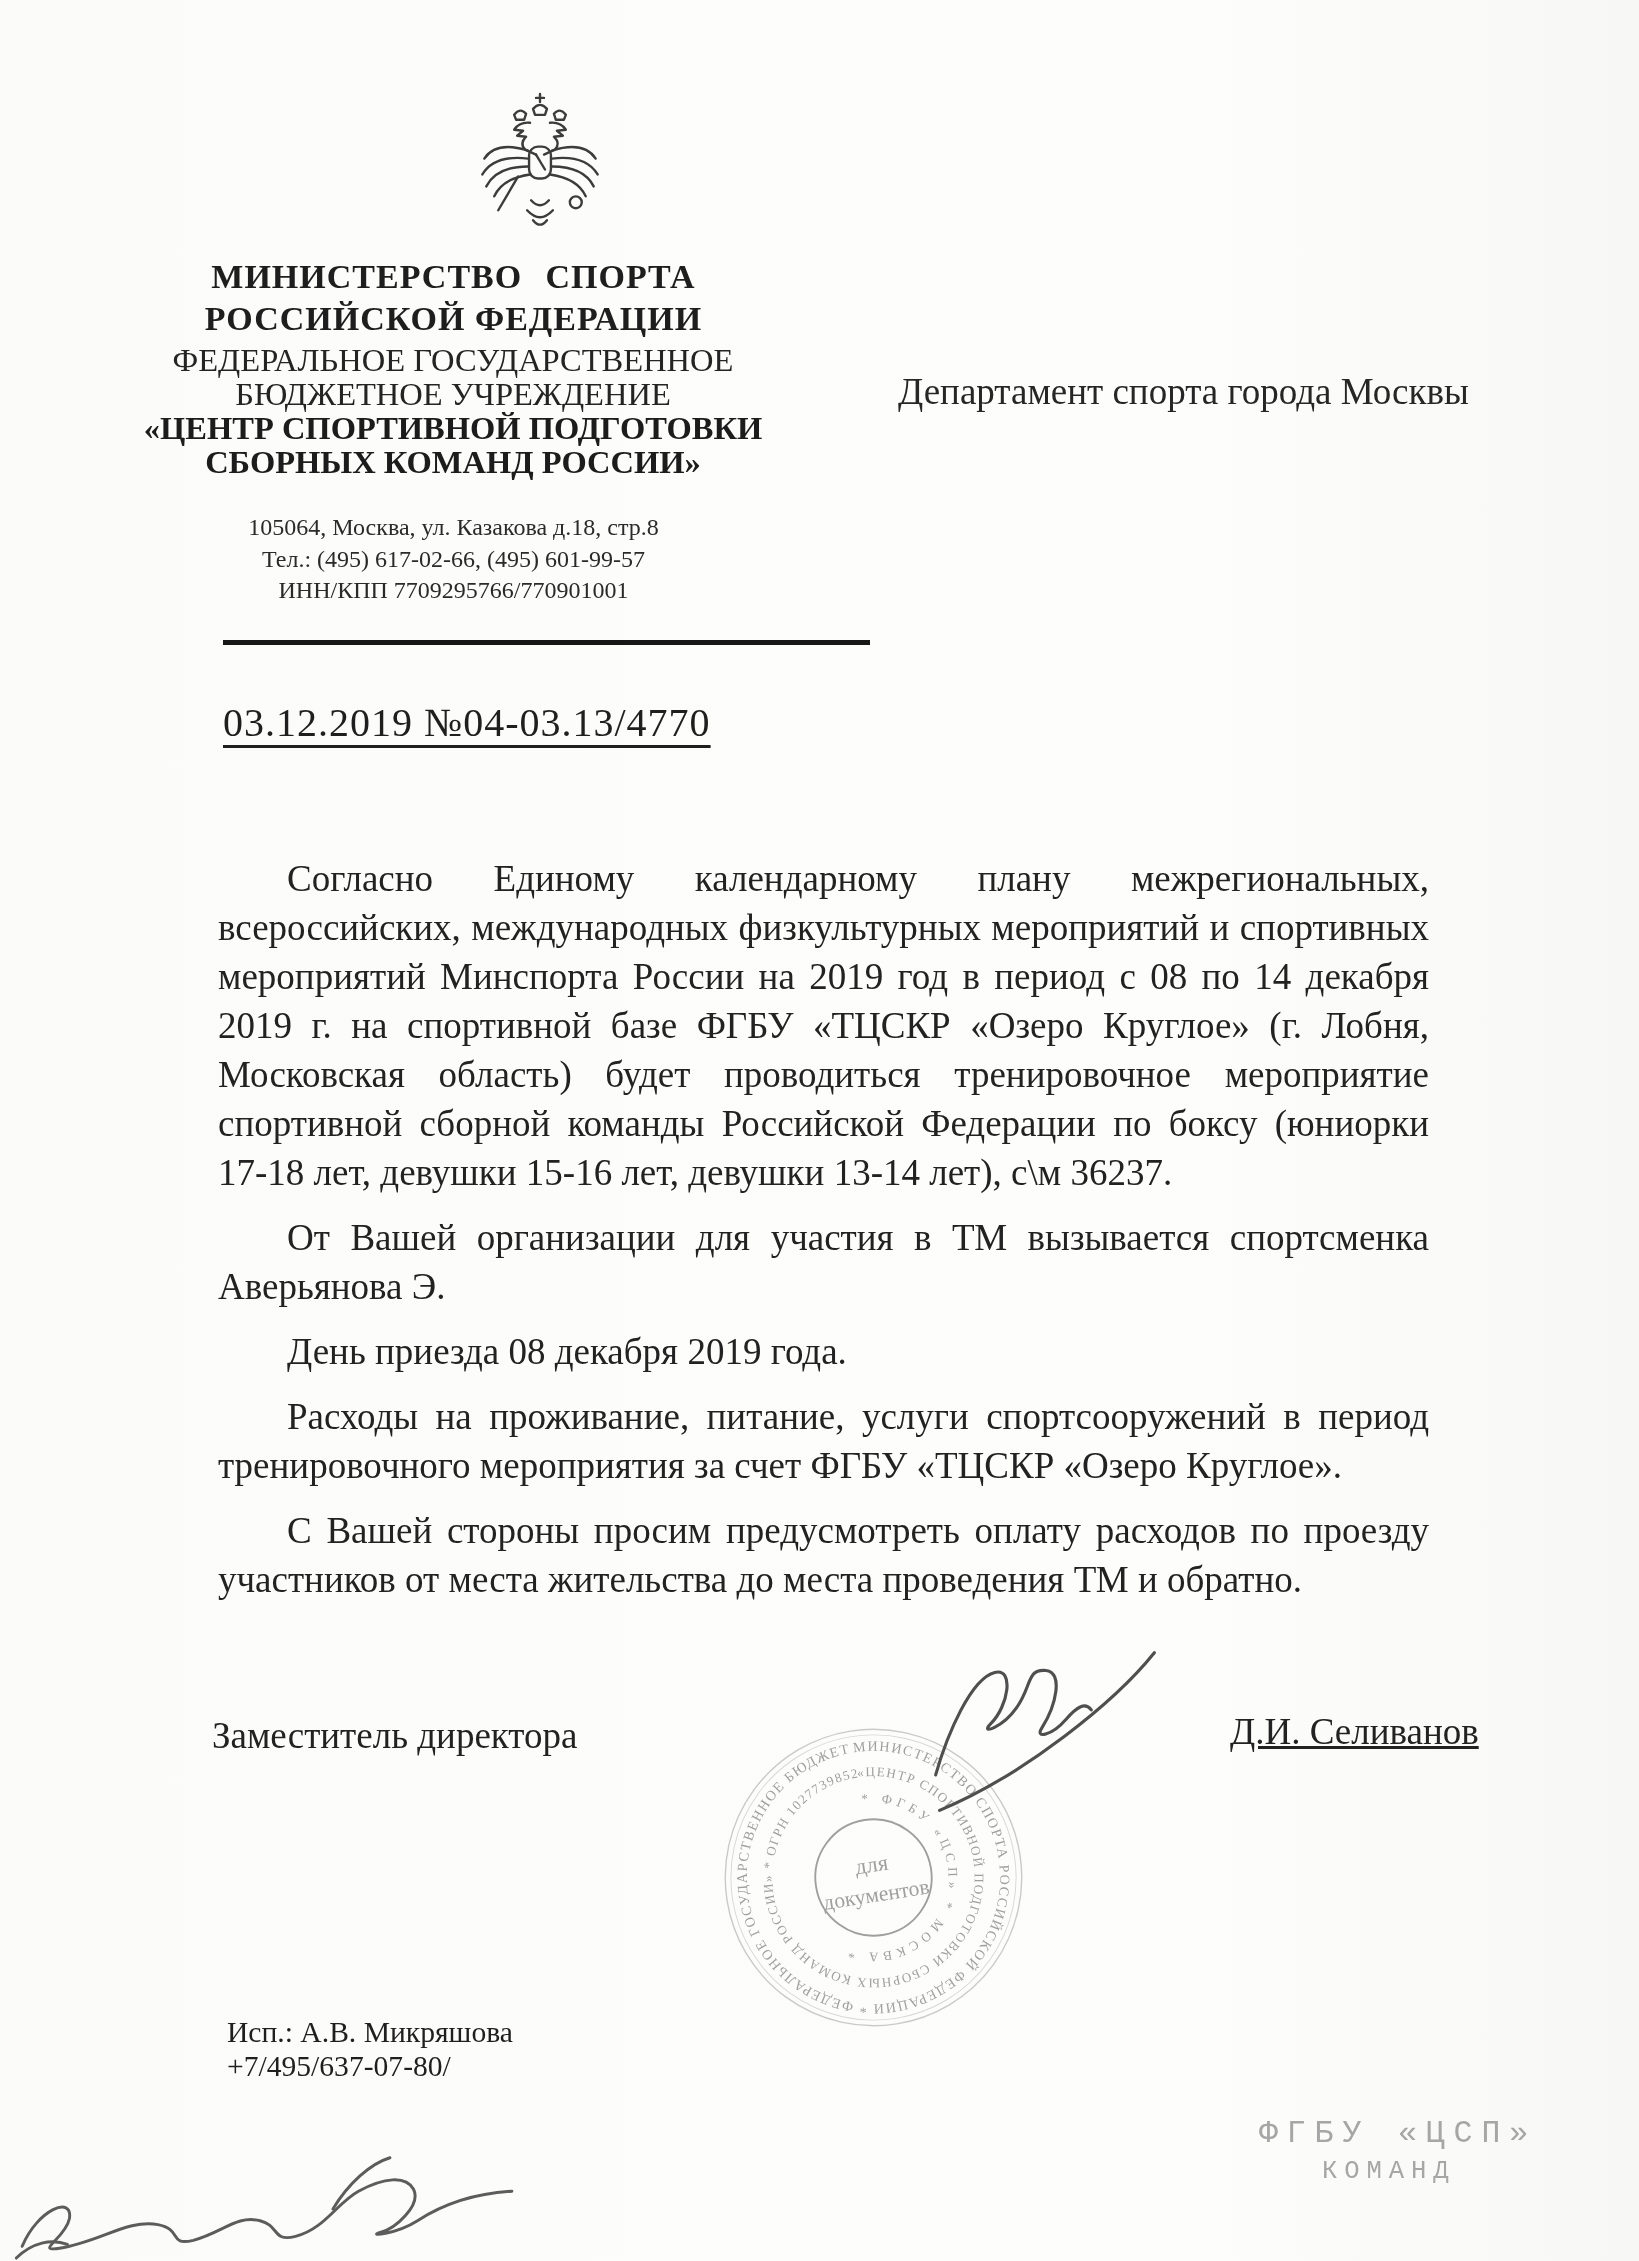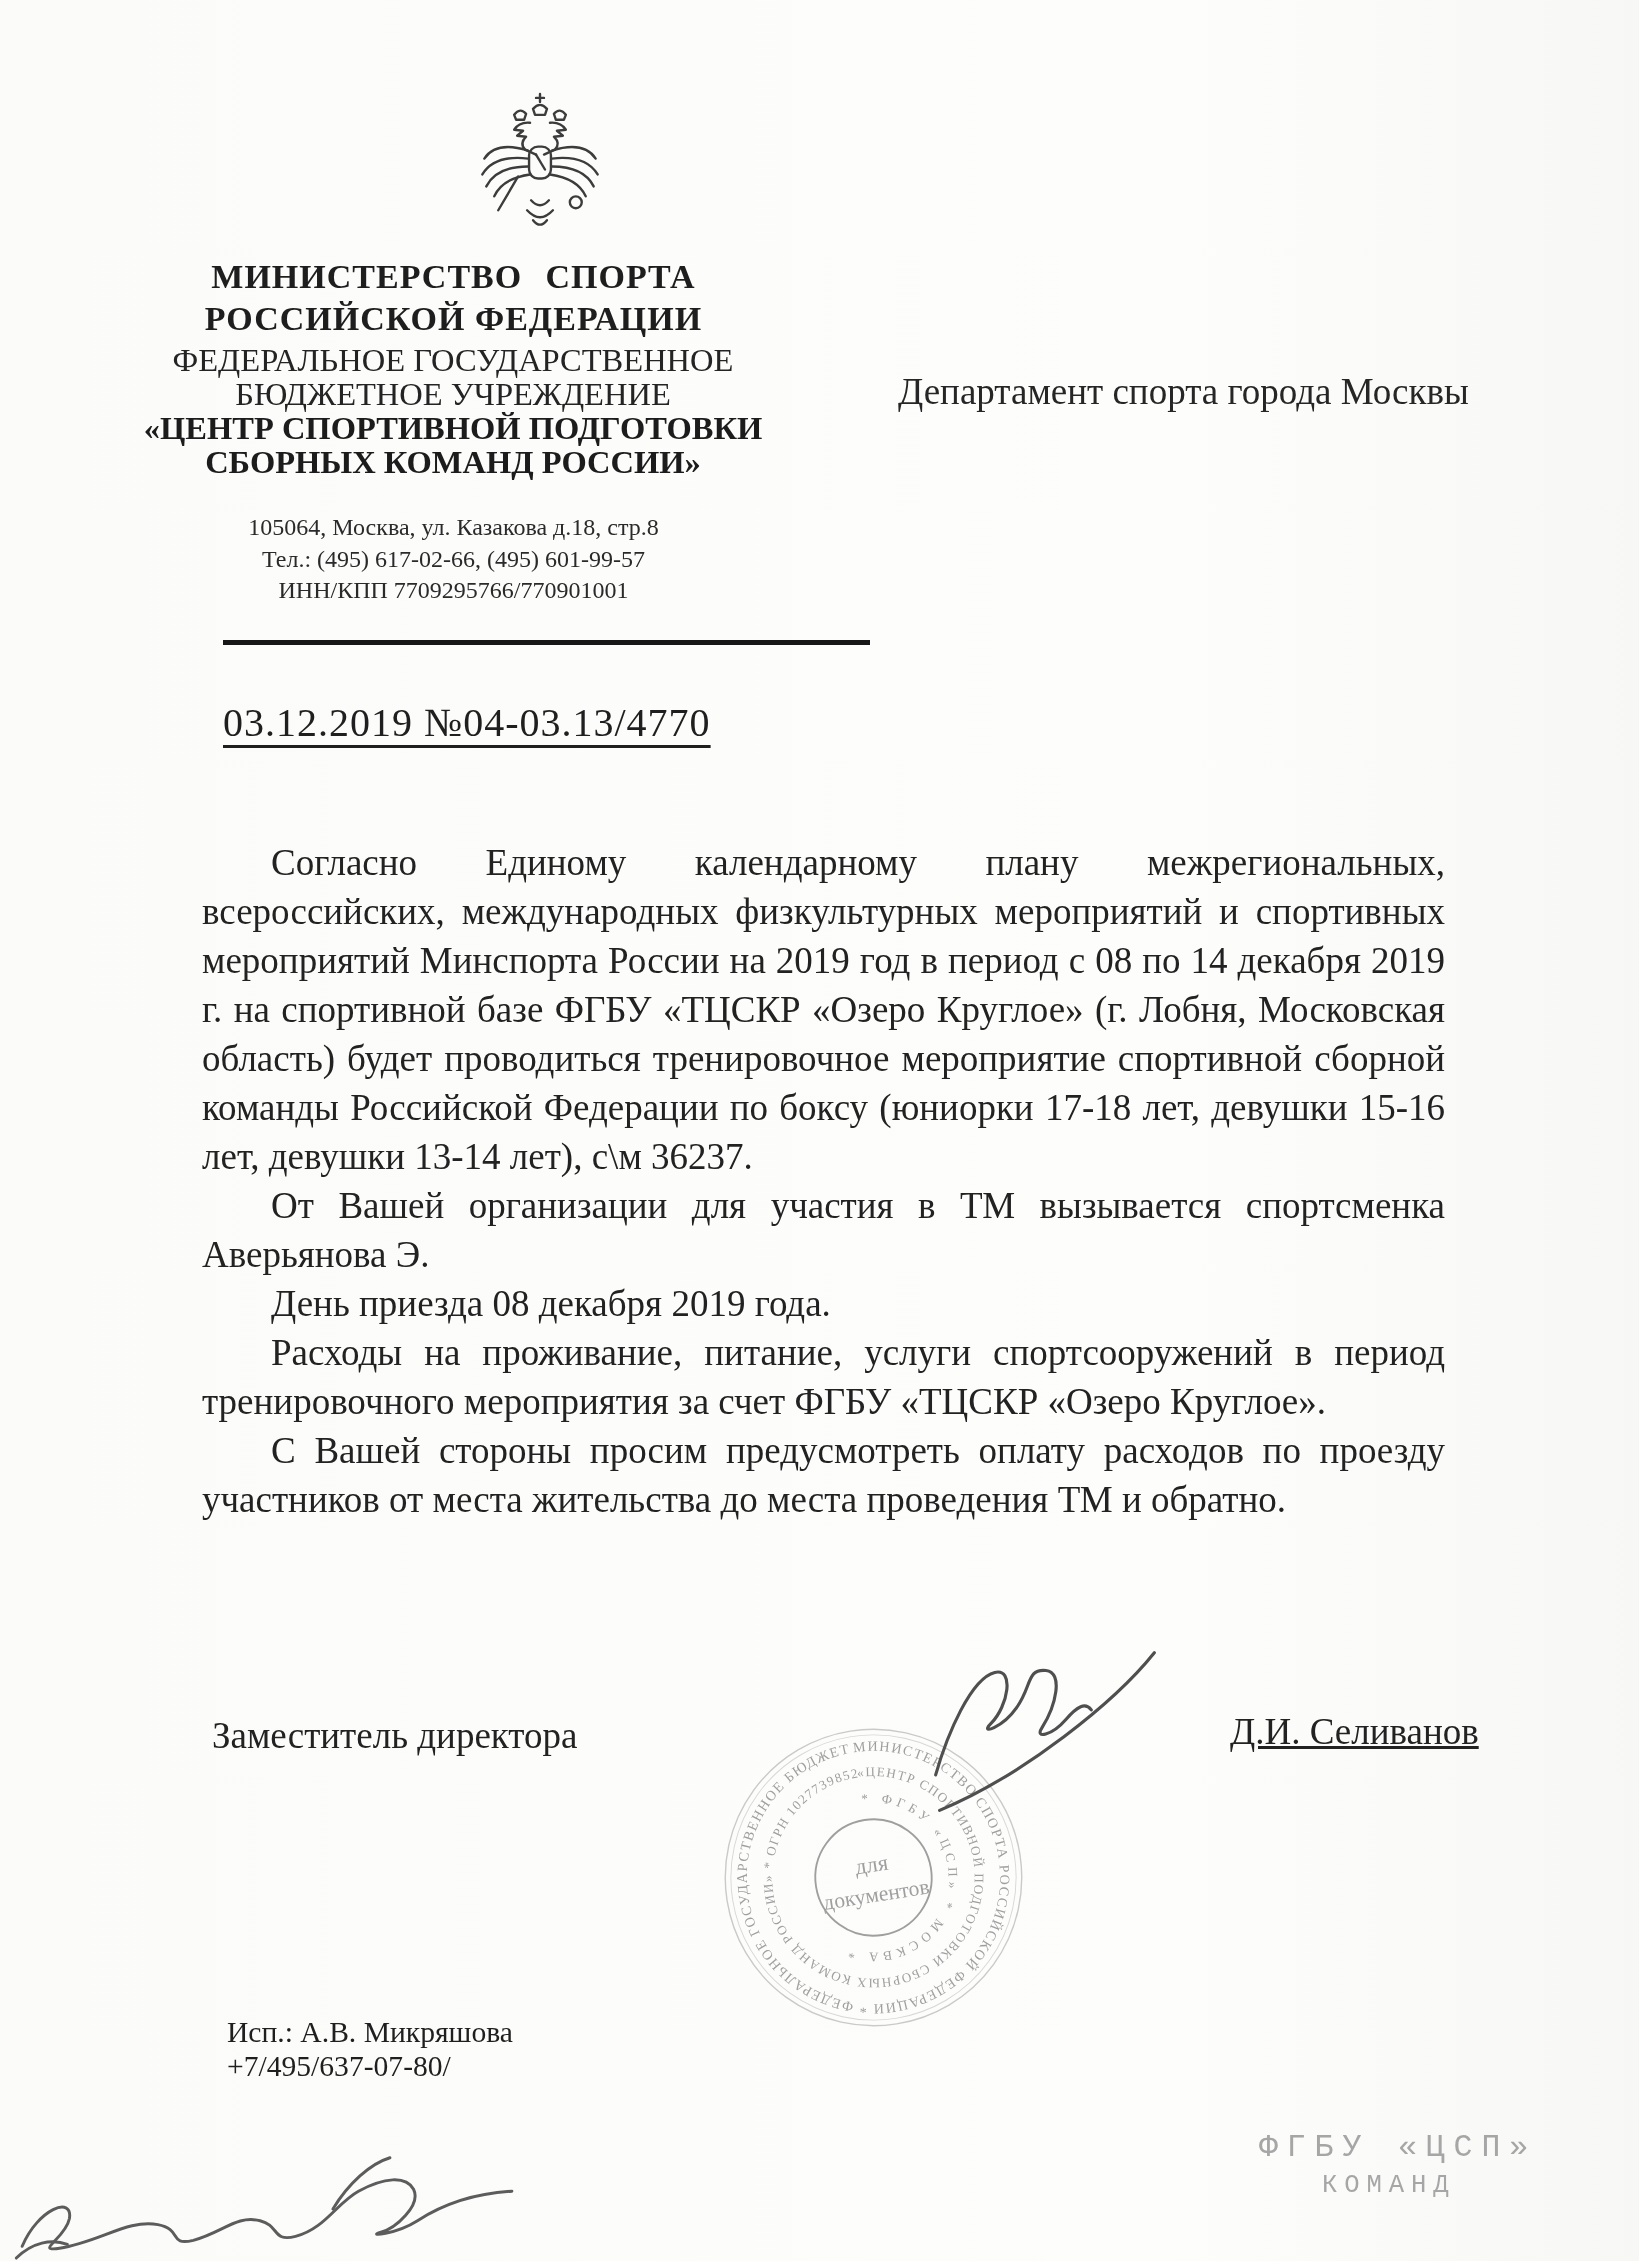--- a/index.html
+++ b/index.html
@@ -26,32 +26,32 @@
     font-size:24px;line-height:31.5px;color:#2a2a2a;}
   
   .recipient{left:898px;top:370px;width:630px;font-size:37px;color:#262626;}
   
   .divider{left:223px;top:640px;width:647px;height:4.9px;background:#171717;}
   .refline{left:223px;top:699px;font-size:40px;letter-spacing:1px;color:#1f1f1f;
     text-decoration:underline;text-decoration-thickness:3px;text-underline-offset:8.9px;}
   
   .body{left:202px;top:838px;width:1243px;font-size:37px;line-height:49px;
     text-align:justify;color:#222;}
-  .body p{margin:0;text-indent:69px;}
+  .body p{margin:16px;text-indent:69px;}
   
   .sigtitle{left:212px;top:1714px;font-size:37px;color:#222;}
   .signame{left:1230px;top:1710px;font-size:37px;color:#222;text-decoration:underline;}
   
   .stamp{left:714px;top:1718px;width:319px;height:319px;transform:rotate(-9deg);opacity:.85;}
   .sig-over{left:896px;top:1637px;width:296px;height:197px;}
   
   .executor{left:227px;top:2015px;font-size:29.6px;line-height:34px;color:#1f1f1f;}
   .mailstamp{left:1259px;top:2116px;width:325px;color:#a6a6a6;
     font-family:"Liberation Mono", monospace;text-align:left;}
-  .mailstamp .l1{font-size:31.5px;letter-spacing:8.9px;white-space:nowrap;margin-top:14px;}
+  .mailstamp .l1{font-size:31.5px;letter-spacing:8.9px;white-space:nowrap;}
   .mailstamp .l2{font-size:25.6px;letter-spacing:6.9px;margin:5.9px 0 0 63px;}
   .sig-bottom{left:7.9px;top:2144px;width:522px;height:118px;}
 </style>
 </head>
 <body>
 
 <div class="page">
 
   <svg class="abs coat" viewBox="0 0 140 170">
     <g fill="none" stroke="#3c3c3c" stroke-width="2.4" stroke-linecap="round" stroke-linejoin="round">

